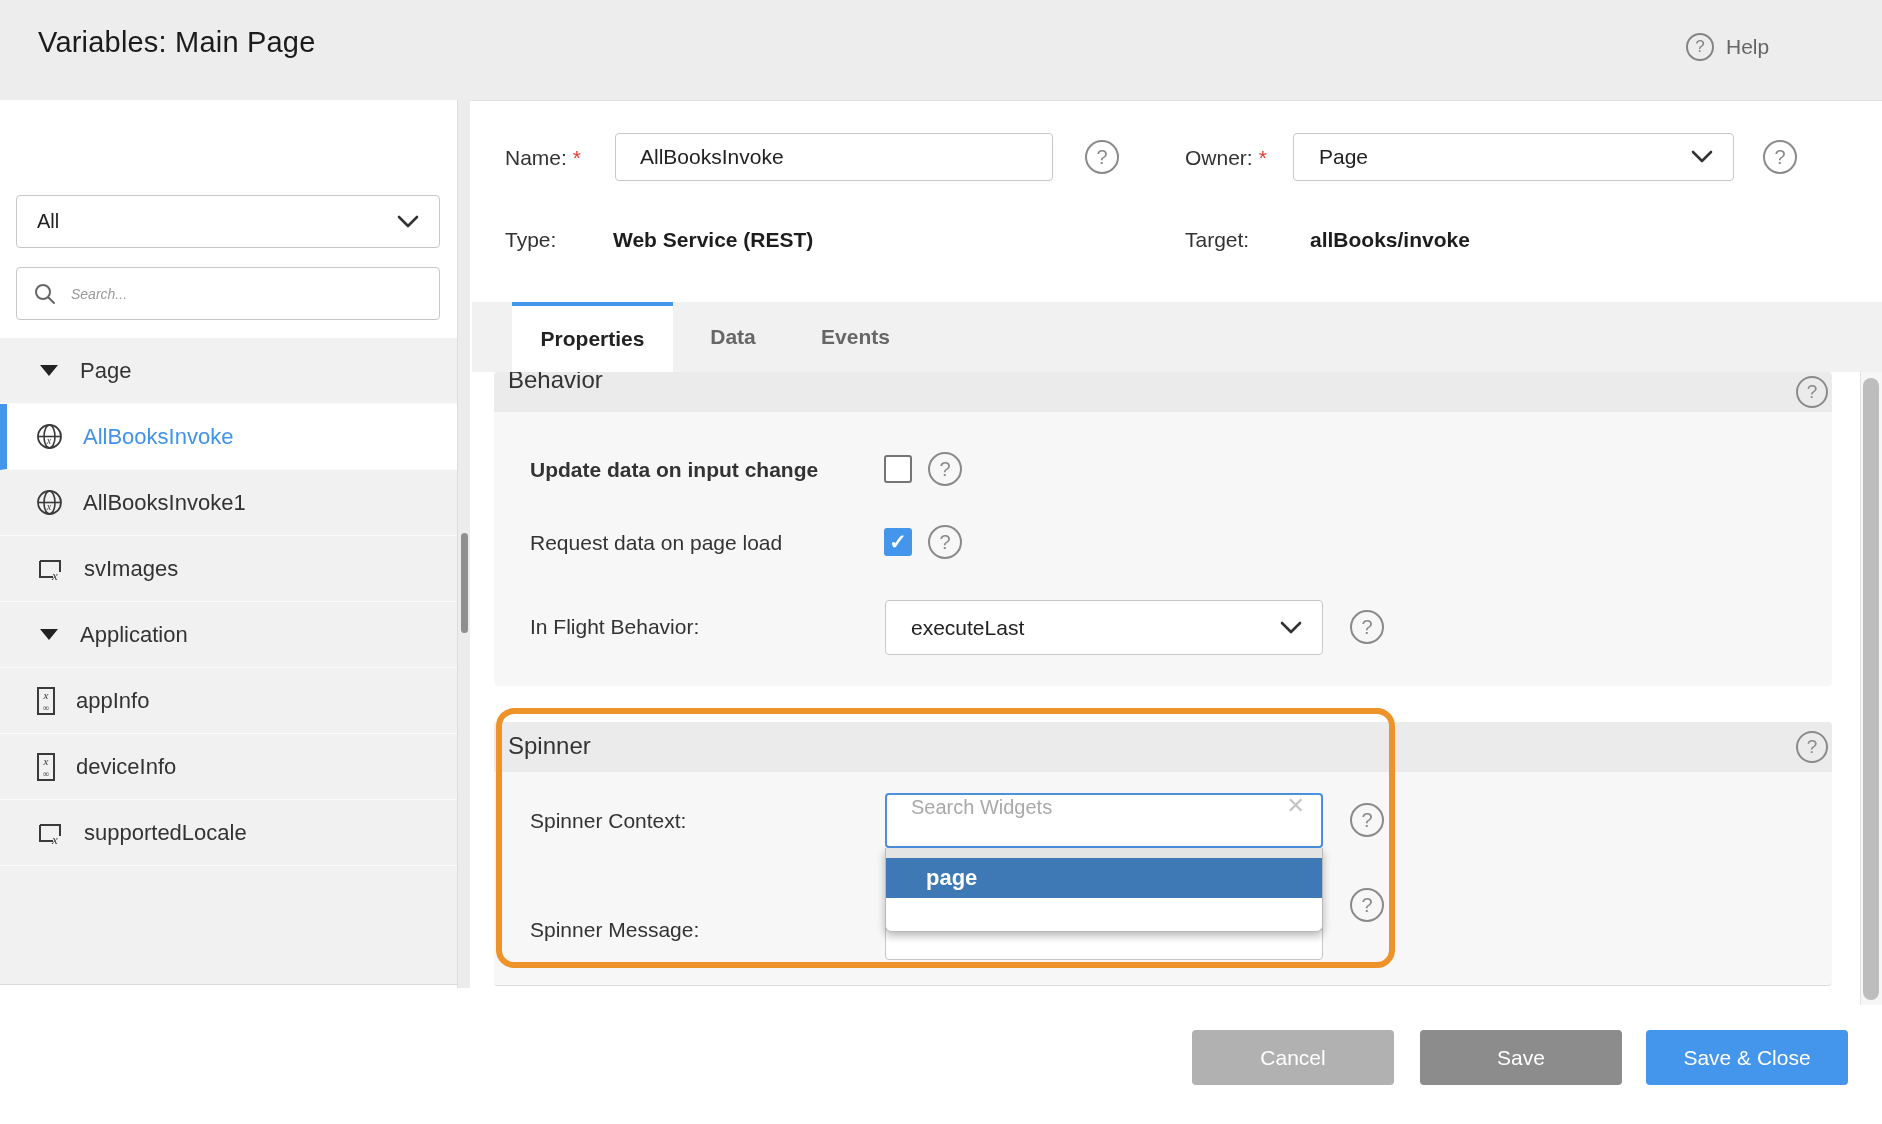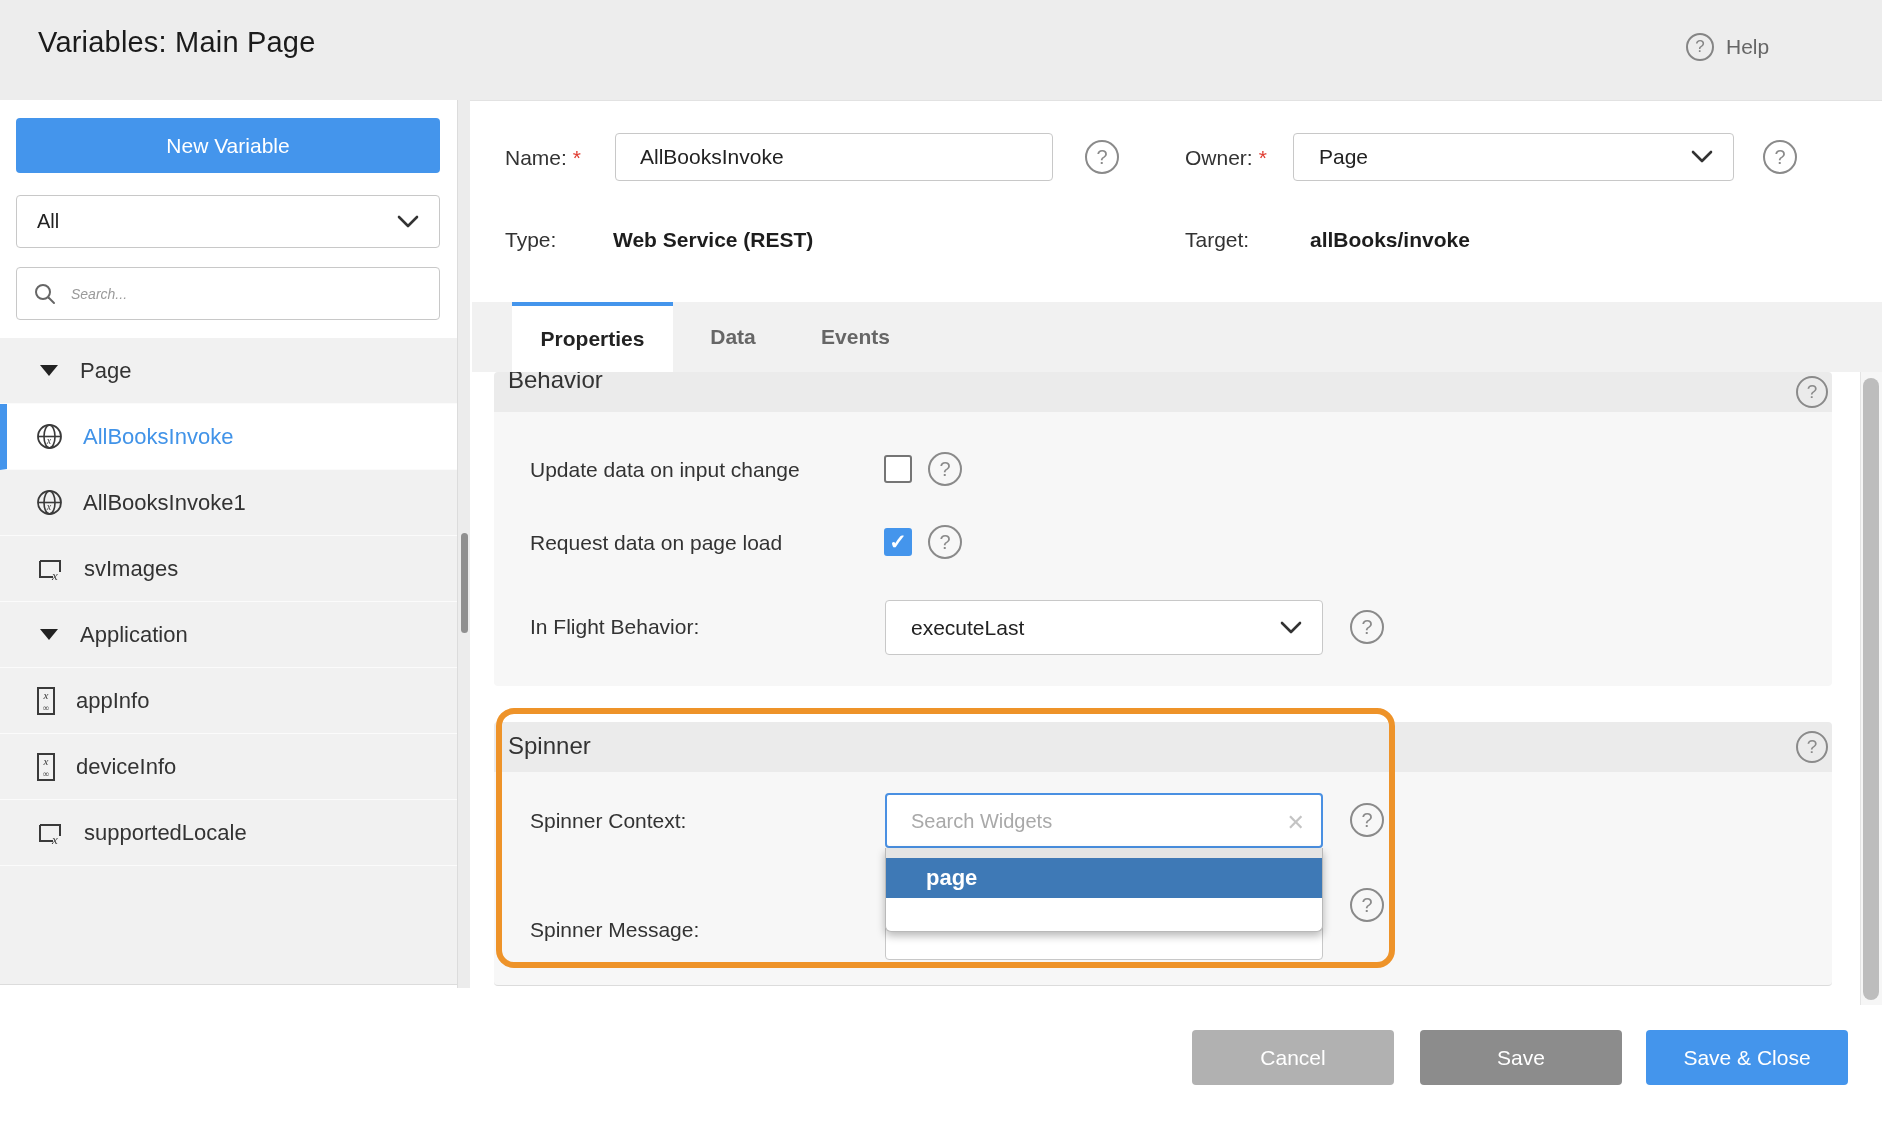--- a/index.html
+++ b/index.html
@@ -52,21 +52,21 @@
   
   .sect-band{background:#ebebeb;border-radius:4px 4px 0 0;overflow:hidden;}
   .sect-title{position:absolute;left:14px;font-size:24px;color:#333;}
   .sect-body{background:#f7f7f7;border-radius:0 0 4px 4px;}
   .check{width:28px;height:28px;border:2px solid #757575;border-radius:3px;background:#fff;box-sizing:border-box;
     display:flex;align-items:center;justify-content:center;cursor:pointer;}
   .check.on{background:#4495ec;border-color:#4495ec;color:#fff;font-size:21px;font-weight:bold;}
   .chevron{flex:0 0 auto;}
   
   .search-combo{left:885px;top:793px;width:438px;height:55px;border:2px solid #4a90e2;border-radius:4px;background:#fff;
-    box-sizing:border-box;display:flex;align-items:flex-end;padding:0 16px 12px 22px;}
+    box-sizing:border-box;display:flex;align-items:flex-start;padding:0 16px 12px 22px;}
   .search-combo input{flex:1;border:none;outline:none;font-size:20px;color:#333;background:transparent;font-family:inherit;}
   .search-combo input::placeholder{color:#a9a9a9;}
   .clear-x{font-size:22px;color:#c4c4c4;cursor:pointer;line-height:1;}
   .dropdown{left:885px;top:848px;width:438px;height:84px;background:#fff;border:1px solid #b9b9b9;border-top:none;
     border-radius:0 0 6px 6px;box-shadow:0 4px 9px rgba(0,0,0,.28);box-sizing:border-box;z-index:8;overflow:hidden;}
   .dd-empty{height:10px;background:#e4e4e4;cursor:pointer;}
   .dd-item-selected{height:40px;background:#3e79b6;color:#fff;font-size:22px;font-weight:bold;
     display:flex;align-items:center;padding-left:40px;cursor:pointer;}
   .msg-input{left:885px;top:905px;width:438px;height:55px;z-index:3;}
   .orange-box{left:496px;top:708px;width:899px;height:260px;border:6px solid #ee9329;border-radius:18px;
@@ -82,21 +82,20 @@
 <body>
 
 <div class="abs header"></div>
 <div class="abs page-title">Variables: Main Page</div>
 <div class="abs help-wrap">
   <span class="help-circle">?</span>
   <span class="help-text">Help</span>
 </div>
 
 <div class="abs sidebar">
-  <button class="abs btn new-var-btn" style="background:#4495ec;position:absolute;">New Variable</button>
 
   <div class="abs side-select">
     <span>All</span>
     <span class="chevron">
       <svg width="22" height="14" viewBox="0 0 22 14">
           <polyline points="2,2 11,11 20,2" fill="none" stroke="#333" stroke-width="2.6" stroke-linecap="round" stroke-linejoin="round"></polyline>
         </svg>
     </span>
   </div>
 
@@ -213,21 +212,21 @@
   <div class="tab" style="left:201px;width:120px;">Data</div>
   <div class="tab" style="left:321px;width:125px;">Events</div>
 </div>
 
 <div class="abs sect-band" style="left:494px;top:372px;width:1338px;height:40px;">
   <div class="sect-title" style="top:-6px;">Behavior</div>
 </div>
 <div class="abs qicon small" style="left:1796px;top:376px;">?</div>
 <div class="abs sect-body" style="left:494px;top:412px;width:1338px;height:274px;"></div>
 
-<div class="abs flabel" style="left:530px;top:458px;">Update data on input change</div>
+<div class="abs flabel" style="left:530px;top:458px;font-weight:bold;">Update data on input change</div>
 <div class="abs check" style="left:884px;top:455px;"></div>
 <div class="abs qicon" style="left:928px;top:452px;">?</div>
 
 <div class="abs flabel" style="left:530px;top:531px;">Request data on page load</div>
 <div class="abs check on" style="left:884px;top:528px;">
   <span>✓</span>
 </div>
 <div class="abs qicon" style="left:928px;top:525px;">?</div>
 
 <div class="abs flabel" style="left:530px;top:615px;">In Flight Behavior:</div>

